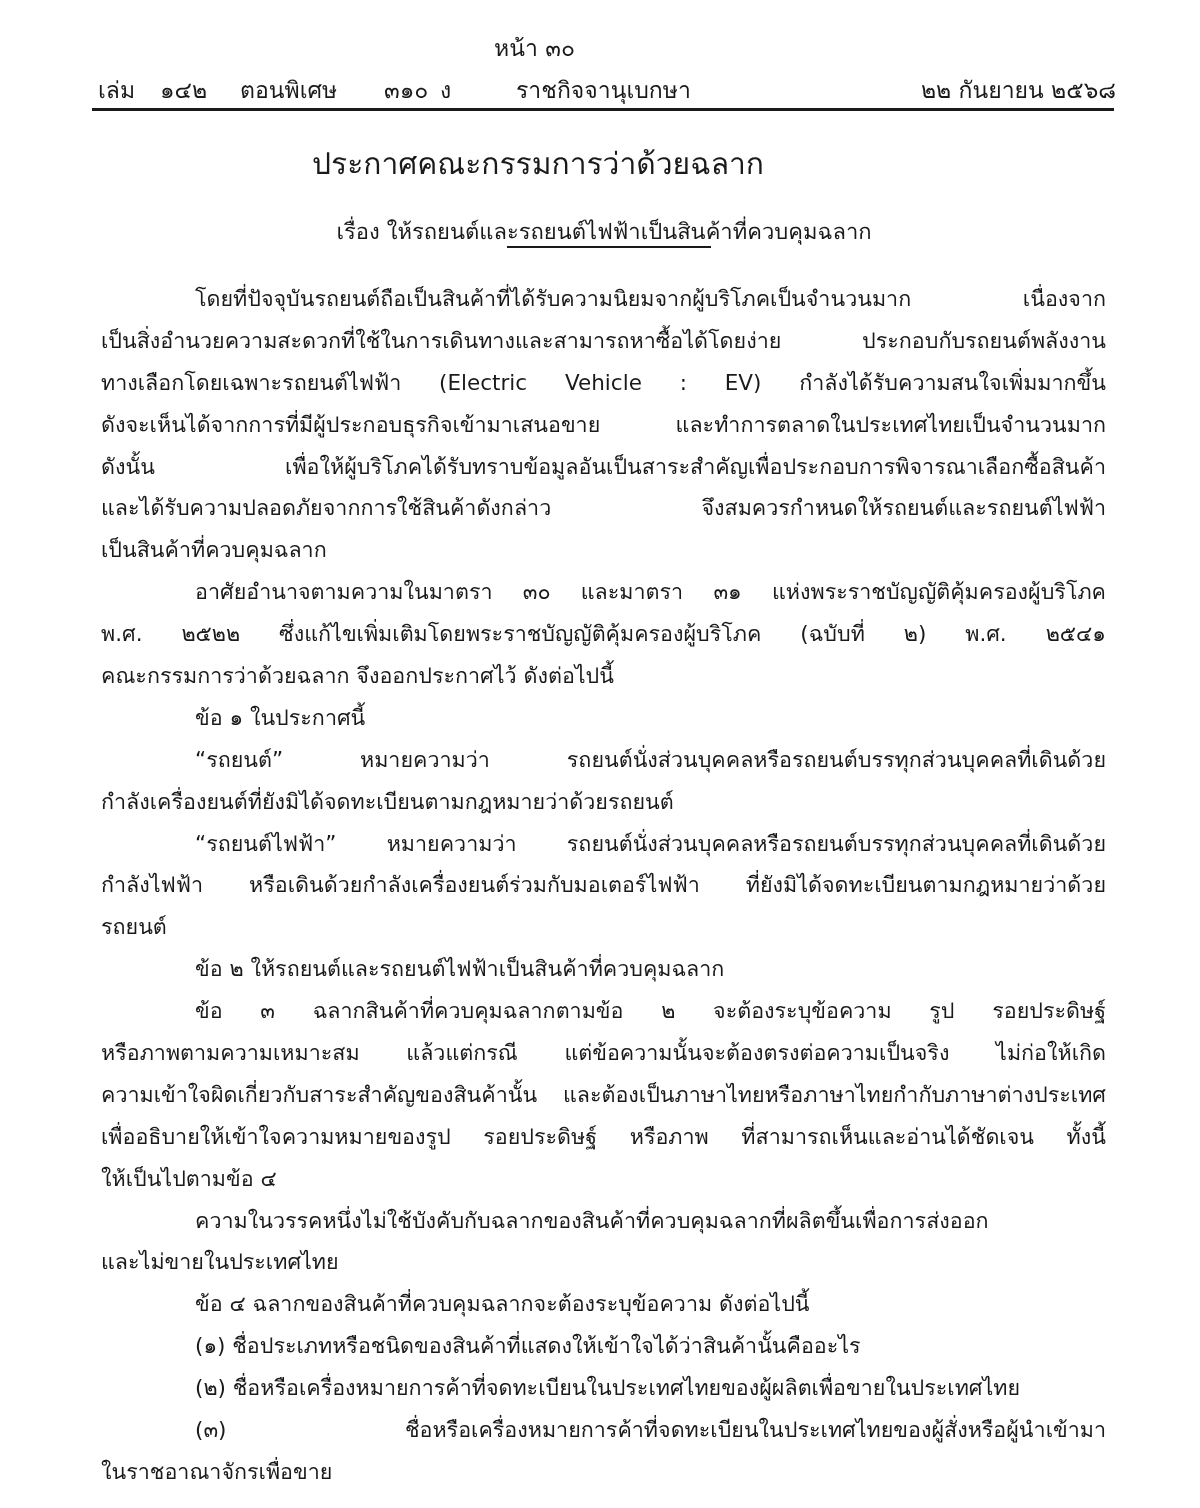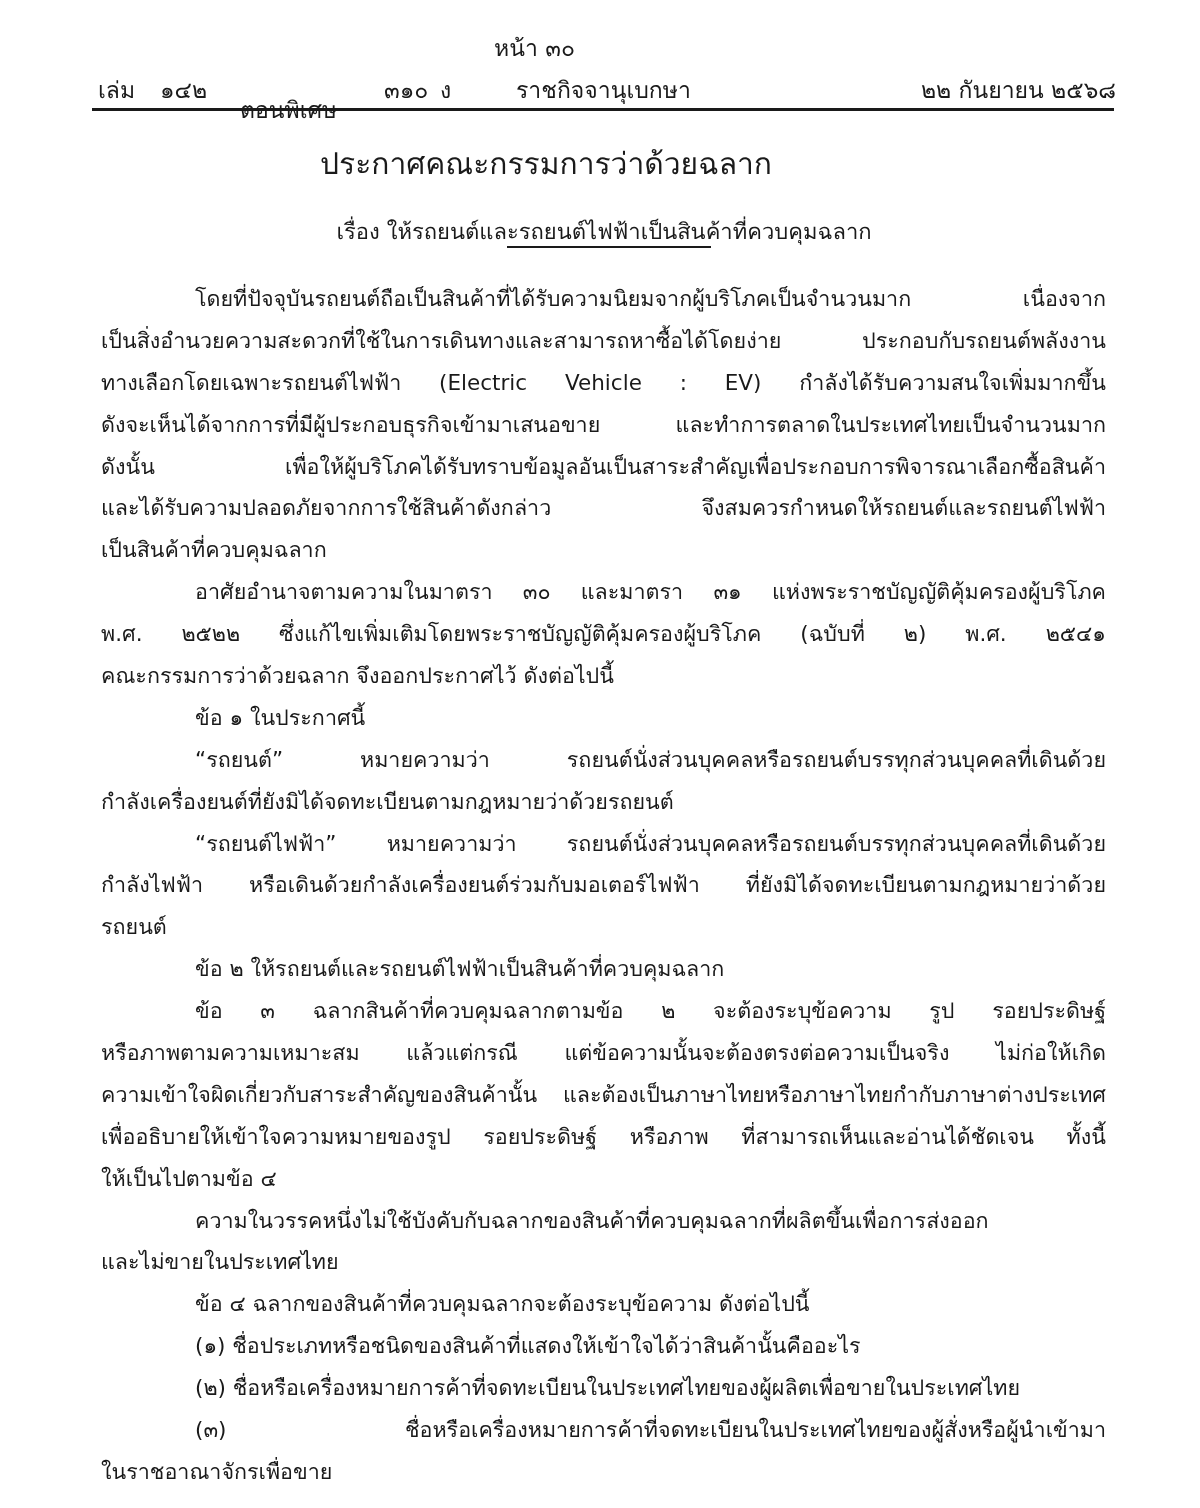--- a/index.html
+++ b/index.html
@@ -33,37 +33,37 @@
       position: absolute;
       top: 72px;
       left: 98px;
       width: 1018px;
       height: 34px;
       font-size: 23px;
     }
     .header-row span { position: absolute; top: 0; white-space: nowrap; }
     .h-volume-label { left: 0; }
     .h-volume-num { left: 62px; }
-    .h-issue-label { left: 142px; margin-top: 20px; }
+    .h-issue-label { left: 142px; }
     .h-issue-num { left: 250px; margin-left: 36px; }
     .h-issue-letter { left: 342px; }
     .h-gazette { left: 418px; }
     .h-date { right: 0; }
     .header-rule {
       position: absolute;
       top: 108px;
       left: 92px;
       width: 1022px;
       height: 0;
       border-top: 3px solid #1a1a1a;
     }
     .title {
       position: absolute;
       top: 140px;
-      left: 12px;
+      left: 4px;
       width: 1068px;
       text-align: center;
       font-size: 30px;
     }
     .subtitle {
       position: absolute;
       top: 196px;
       left: 4px;
       width: 1200px;
       text-align: center;

